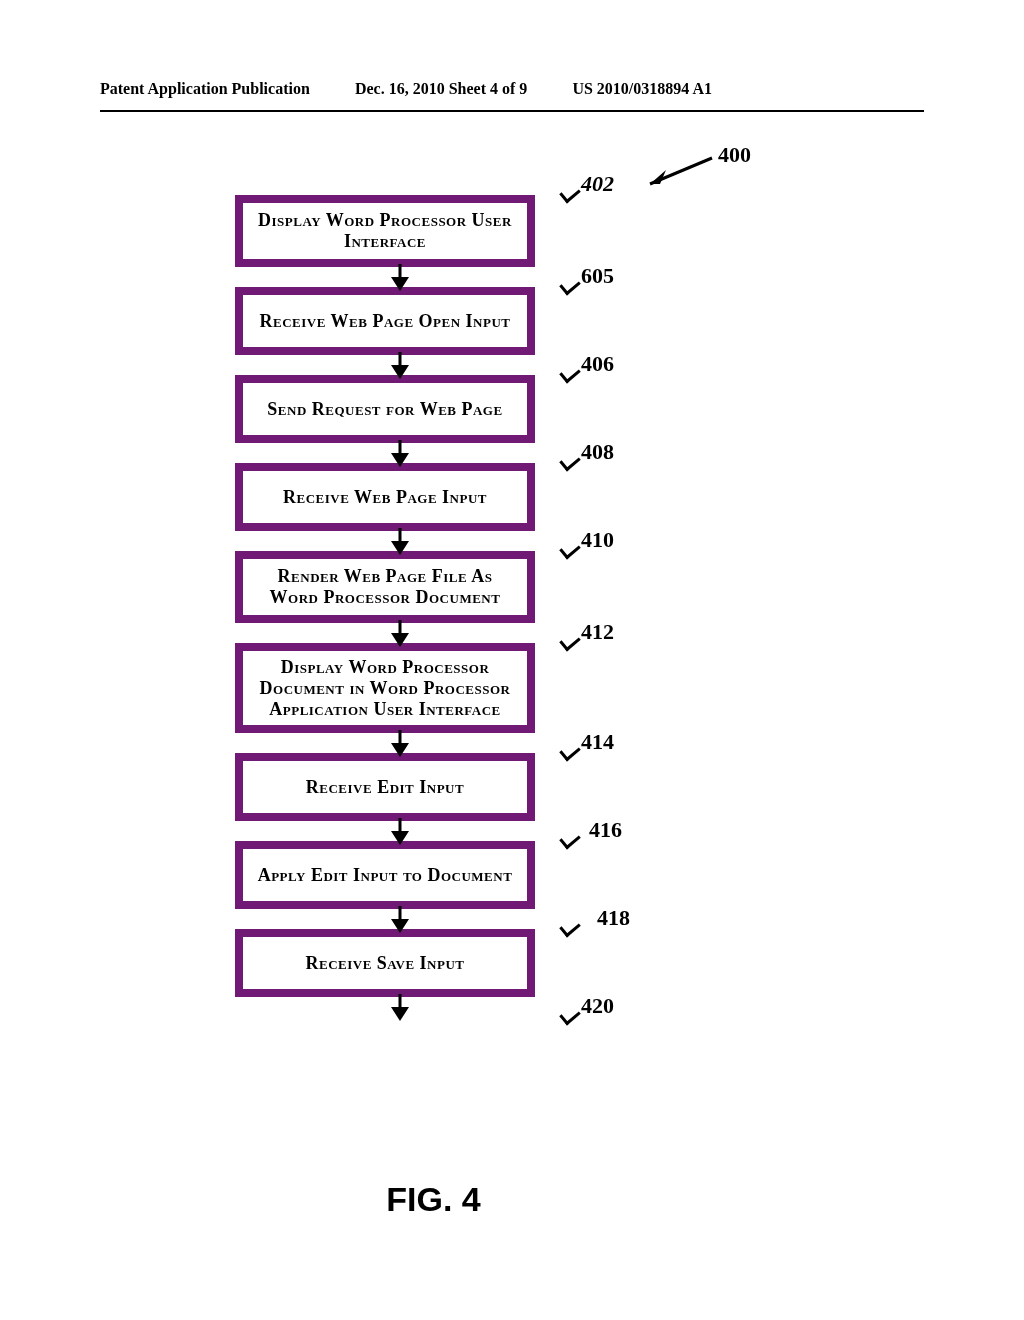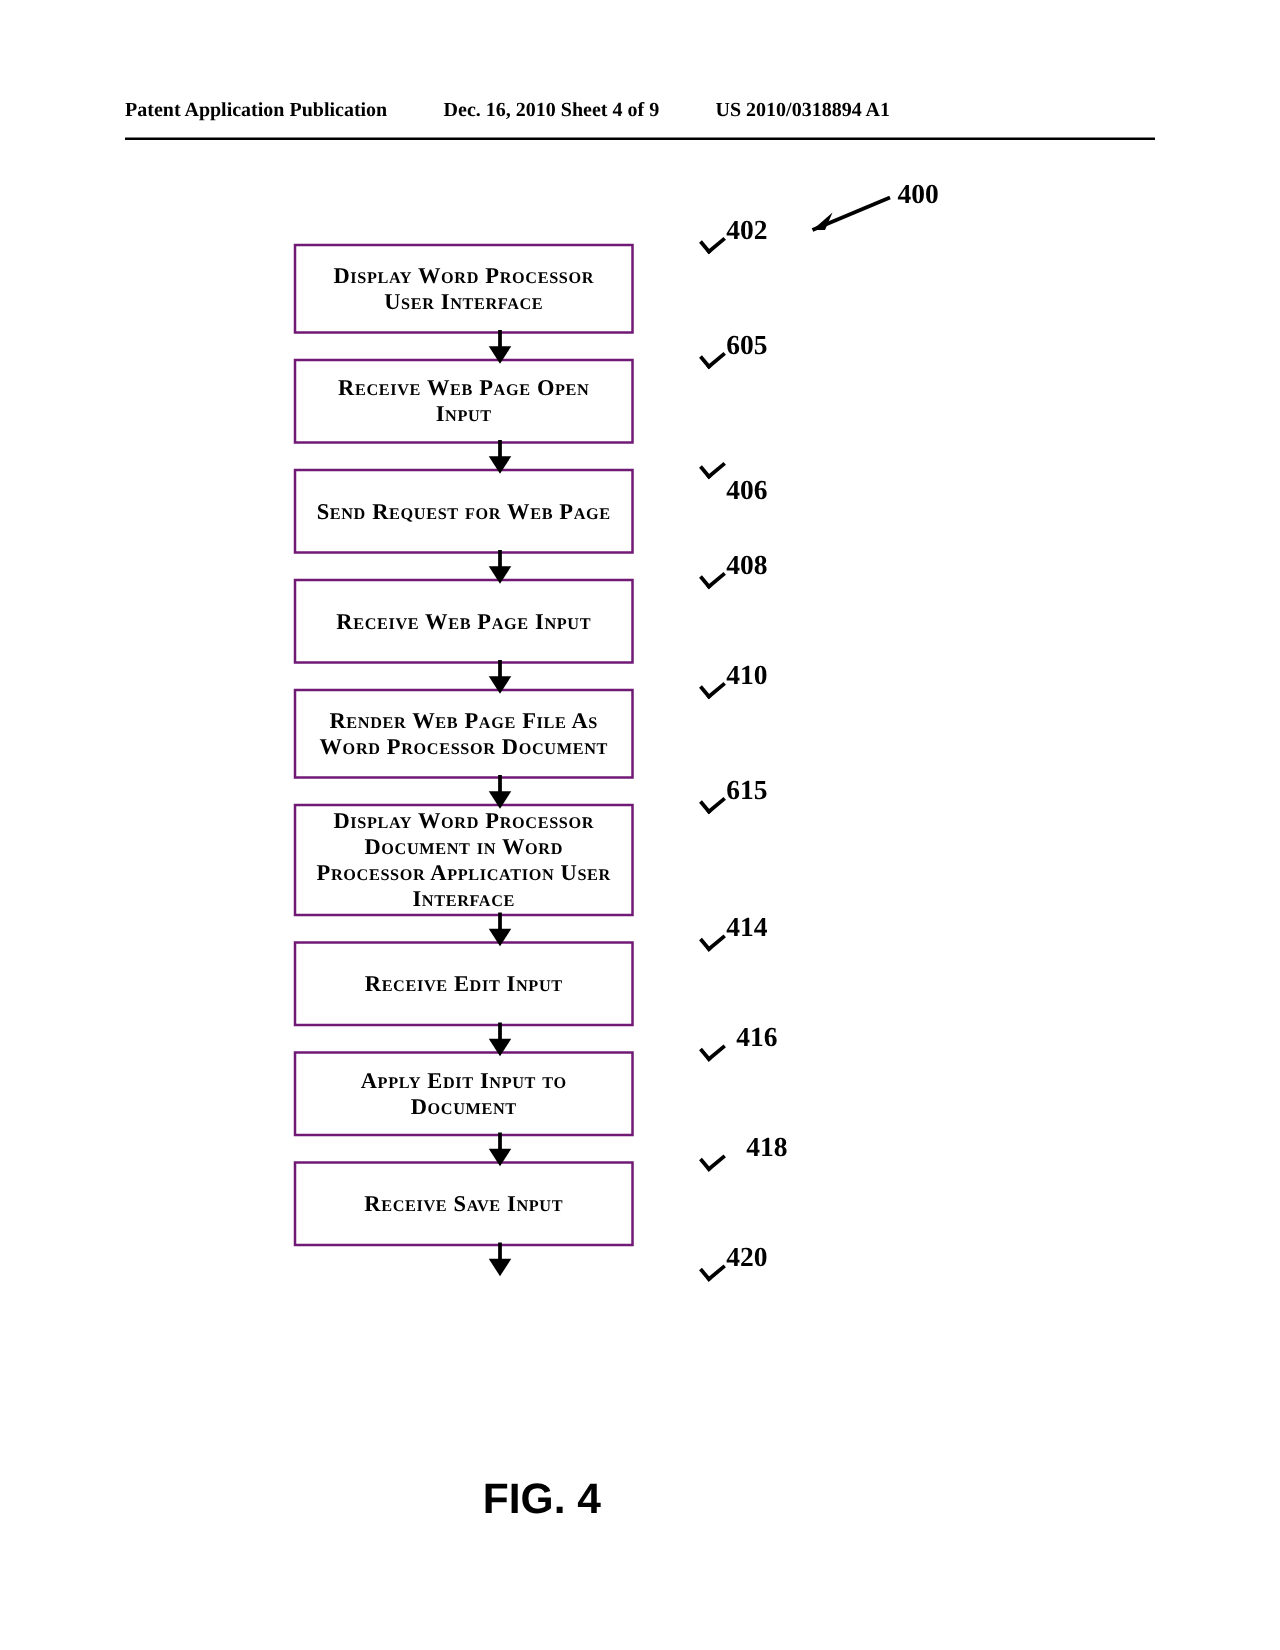--- a/index.html
+++ b/index.html
@@ -5,21 +5,21 @@
   * { box-sizing: border-box; margin: 0; padding: 0; }
   html, body { width: 1024px; height: 1320px; background: #fff; font-family: "Times New Roman", serif; color: #000; }
   .page { position: relative; width: 1024px; height: 1320px; }
   .header { position: absolute; top: 80px; left: 0; width: 812px; display: flex; justify-content: space-between; padding: 0 100px; font-size: 16px; font-weight: bold; }
   .header span { font-weight: bold; }
   .rule { position: absolute; top: 110px; left: 100px; width: 824px; height: 2px; background: #000; }
   .diagram { position: absolute; top: 160px; left: 0; width: 1024px; }
   .lead { position: absolute; top: -10px; left: 640px; width: 120px; }
   .lead-label { position: absolute; font-size: 22px; font-weight: bold; }
   .flow { position: absolute; top: 35px; left: 235px; width: 330px; }
-  .step { border: 2px solid #701a75; width: 272px; display: flex; align-items: center; justify-content: center; text-align: center; font-size: 18px; font-weight: bold; font-variant: small-caps; letter-spacing: 0.5px; padding: 6px 10px; background: #fff; }
+  .step { border: 8px solid #701a75; width: 300px; display: flex; align-items: center; justify-content: center; text-align: center; font-size: 18px; font-weight: bold; font-variant: small-caps; letter-spacing: 0.5px; padding: 6px 10px; background: #fff; }
   .arrow { width: 330px; height: 20px; position: relative; }
   .arrow-line { position: absolute; left: 50%; top: -3px; width: 3px; height: 18px; background: #000; transform: translateX(-50%); }
   .arrow-head { position: absolute; left: 50%; top: 10px; transform: translateX(-50%); width: 0; height: 0; border-left: 9px solid transparent; border-right: 9px solid transparent; border-top: 14px solid #000; }
   .callout { position: absolute; font-size: 22px; font-weight: bold; }
   .callout-tick { position: absolute; width: 18px; height: 12px; border-left: 3px solid #000; border-bottom: 3px solid #000; transform: rotate(-40deg); }
   .fig-label { position: absolute; top: 1180px; left: 0; width: 867px; text-align: center; font-family: Arial, sans-serif; font-size: 34px; font-weight: bold; }
 </style>
 </head>
 <body>
 
@@ -38,56 +38,56 @@
       <svg width="120" height="40" style="position:absolute;top:0;left:0">
         <line x1="72" y1="8" x2="10" y2="34" stroke="#000" stroke-width="3"></line>
         <polygon points="10,34 26,20 20,34" fill="#000"></polygon>
       </svg>
       <div class="lead-label" style="top:-8px;left:78px">400</div>
     </div>
 
     <div class="flow" id="flow">
         <div class="step" style="height: 72px;">Display Word Processor User Interface</div>
         <div class="callout-tick" style="left: 326px; top: -8px;"></div>
-        <div class="callout" style="left: 346px; top: -24px;">402</div>
+        <div class="callout" style="left: 346px; top: -24px; font-style: italic;">402</div>
         <div class="arrow">
           <div class="arrow-line"></div>
           <div class="arrow-head"></div>
         </div>
         <div class="step" style="height: 68px;">Receive Web Page Open Input</div>
         <div class="callout-tick" style="left: 326px; top: 84px;"></div>
         <div class="callout" style="left: 346px; top: 68px;">605</div>
         <div class="arrow">
           <div class="arrow-line"></div>
           <div class="arrow-head"></div>
         </div>
         <div class="step" style="height: 68px;">Send Request for Web Page</div>
         <div class="callout-tick" style="left: 326px; top: 172px;"></div>
-        <div class="callout" style="left: 346px; top: 156px; margin-top: 28px;">406</div>
+        <div class="callout" style="left: 346px; top: 156px;">406</div>
         <div class="arrow">
           <div class="arrow-line"></div>
           <div class="arrow-head"></div>
         </div>
         <div class="step" style="height: 68px;">Receive Web Page Input</div>
         <div class="callout-tick" style="left: 326px; top: 260px;"></div>
         <div class="callout" style="left: 346px; top: 244px;">408</div>
         <div class="arrow">
           <div class="arrow-line"></div>
           <div class="arrow-head"></div>
         </div>
         <div class="step" style="height: 72px;">Render Web Page File As Word Processor Document</div>
         <div class="callout-tick" style="left: 326px; top: 348px;"></div>
         <div class="callout" style="left: 346px; top: 332px;">410</div>
         <div class="arrow">
           <div class="arrow-line"></div>
           <div class="arrow-head"></div>
         </div>
         <div class="step" style="height: 90px;">Display Word Processor Document in Word Processor Application User Interface</div>
         <div class="callout-tick" style="left: 326px; top: 440px;"></div>
-        <div class="callout" style="left: 346px; top: 424px;">615</div>
+        <div class="callout" style="left: 346px; top: 424px;">412</div>
         <div class="arrow">
           <div class="arrow-line"></div>
           <div class="arrow-head"></div>
         </div>
         <div class="step" style="height: 68px;">Receive Edit Input</div>
         <div class="callout-tick" style="left: 326px; top: 550px;"></div>
         <div class="callout" style="left: 346px; top: 534px;">414</div>
         <div class="arrow">
           <div class="arrow-line"></div>
           <div class="arrow-head"></div>

